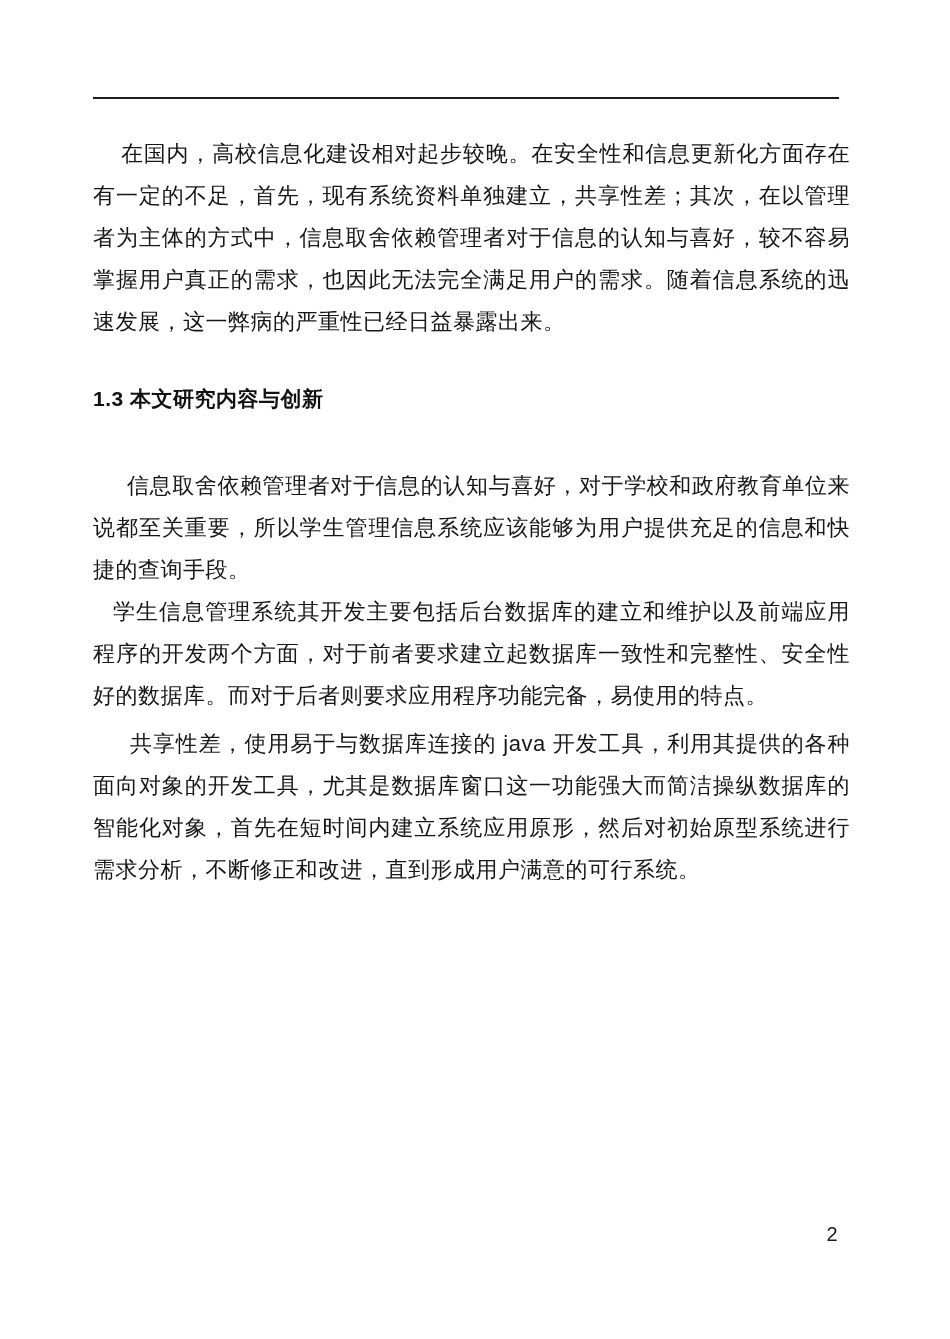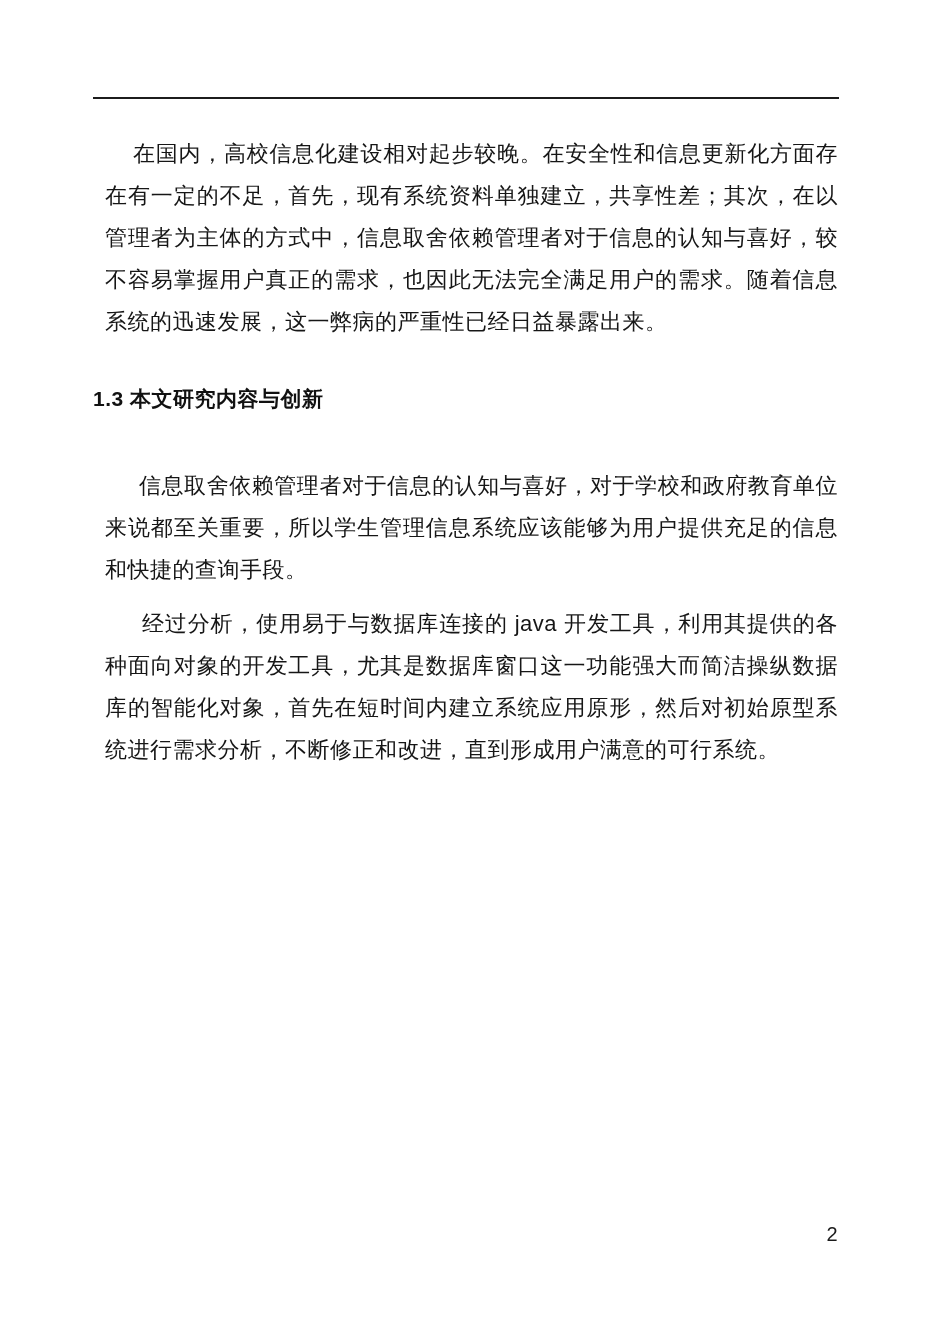--- a/index.html
+++ b/index.html
@@ -28,21 +28,21 @@
     height: 0;
     border-top: 2.5px solid #1c1c1c;
   }
   .content {
     position: absolute;
     left: 93px;
     top: 100px;
     width: 757px;
   }
   .body-para {
-    margin: 12px;
+    margin: 0;
     font-size: 22px;
     line-height: 42px;
     text-align: justify;
     letter-spacing: 0.5px;
     color: #161616;
   }
   .p1 { margin-top: 33px; text-indent: 28px; }
   .p2 { margin-top: 12px; text-indent: 50px; }
   .p3 { margin-top: 46px; text-indent: 34px; }
   .p4 { margin-top: 0px;  text-indent: 20px; }
@@ -75,20 +75,21 @@
 
   <div class="content">
 
     <p class="body-para p1">在国内，高校信息化建设相对起步较晚。在安全性和信息更新化方面存在有一定的不足，首先，现有系统资料单独建立，共享性差；其次，在以管理者为主体的方式中，信息取舍依赖管理者对于信息的认知与喜好，较不容易掌握用户真正的需求，也因此无法完全满足用户的需求。随着信息系统的迅速发展，这一弊病的严重性已经日益暴露出来。</p>
 
 
     <h2 class="section-heading">1.3 本文研究内容与创新</h2>
 
     <p class="body-para p3">信息取舍依赖管理者对于信息的认知与喜好，对于学校和政府教育单位来说都至关重要，所以学生管理信息系统应该能够为用户提供充足的信息和快捷的查询手段。</p>
 
+    <p class="body-para p4">学生信息管理系统其开发主要包括后台数据库的建立和维护以及前端应用程序的开发两个方面，对于前者要求建立起数据库一致性和完整性、安全性好的数据库。而对于后者则要求应用程序功能完备，易使用的特点。</p>
 
-    <p class="body-para p5">经过分析，使用易于与数据库连接的 java 开发工具，利用其提供的各种面向对象的开发工具，尤其是数据库窗口这一功能强大而简洁操纵数据库的智能化对象，首先在短时间内建立系统应用原形，然后对初始原型系统进行需求分析，不断修正和改进，直到形成用户满意的可行系统。</p>
+    <p class="body-para p5">共享性差，使用易于与数据库连接的 java 开发工具，利用其提供的各种面向对象的开发工具，尤其是数据库窗口这一功能强大而简洁操纵数据库的智能化对象，首先在短时间内建立系统应用原形，然后对初始原型系统进行需求分析，不断修正和改进，直到形成用户满意的可行系统。</p>
 
   </div>
 
   <div class="page-number">2</div>
 
 </div>
 
 </body></html>

